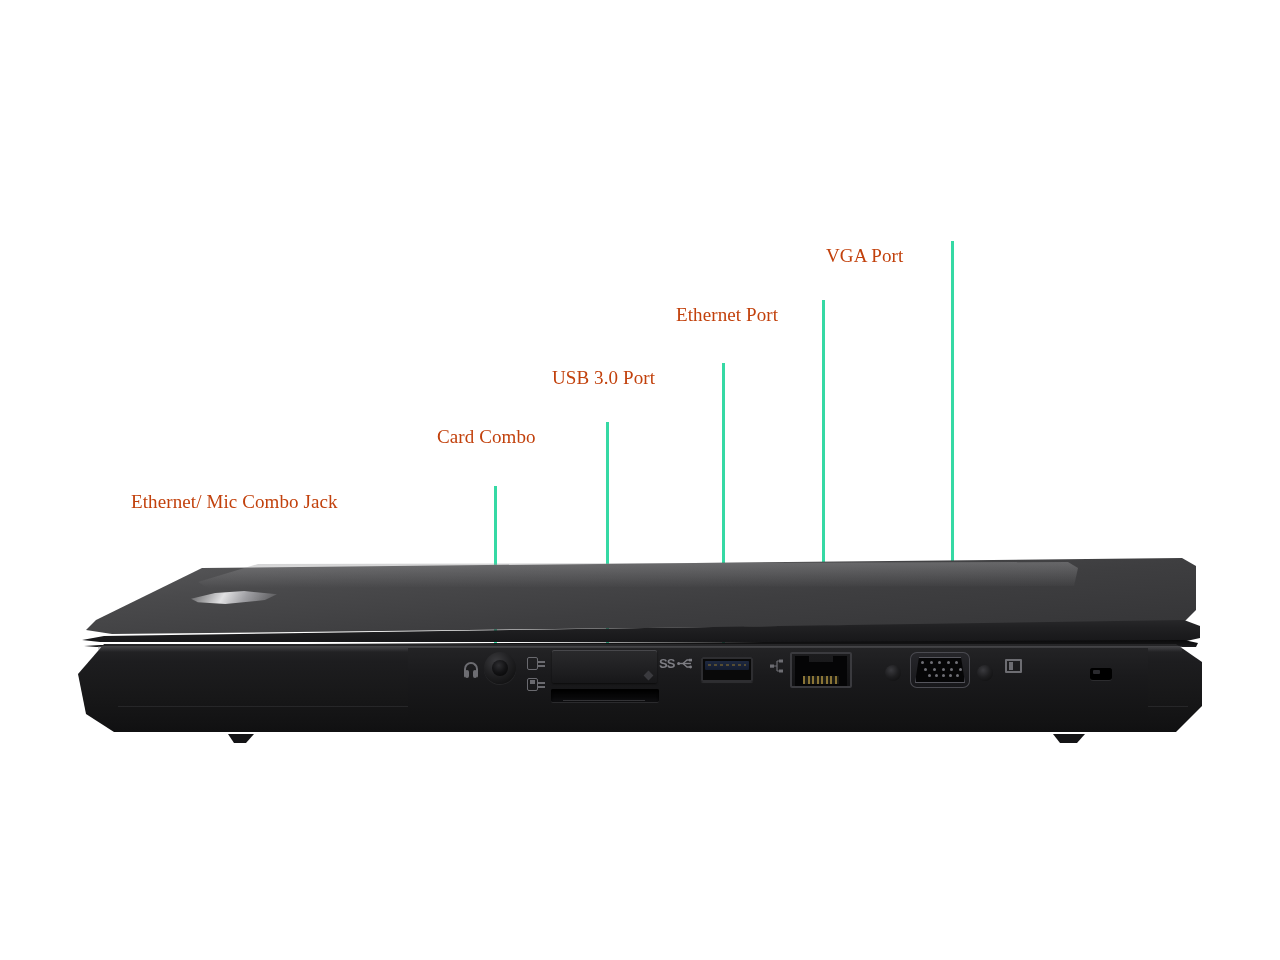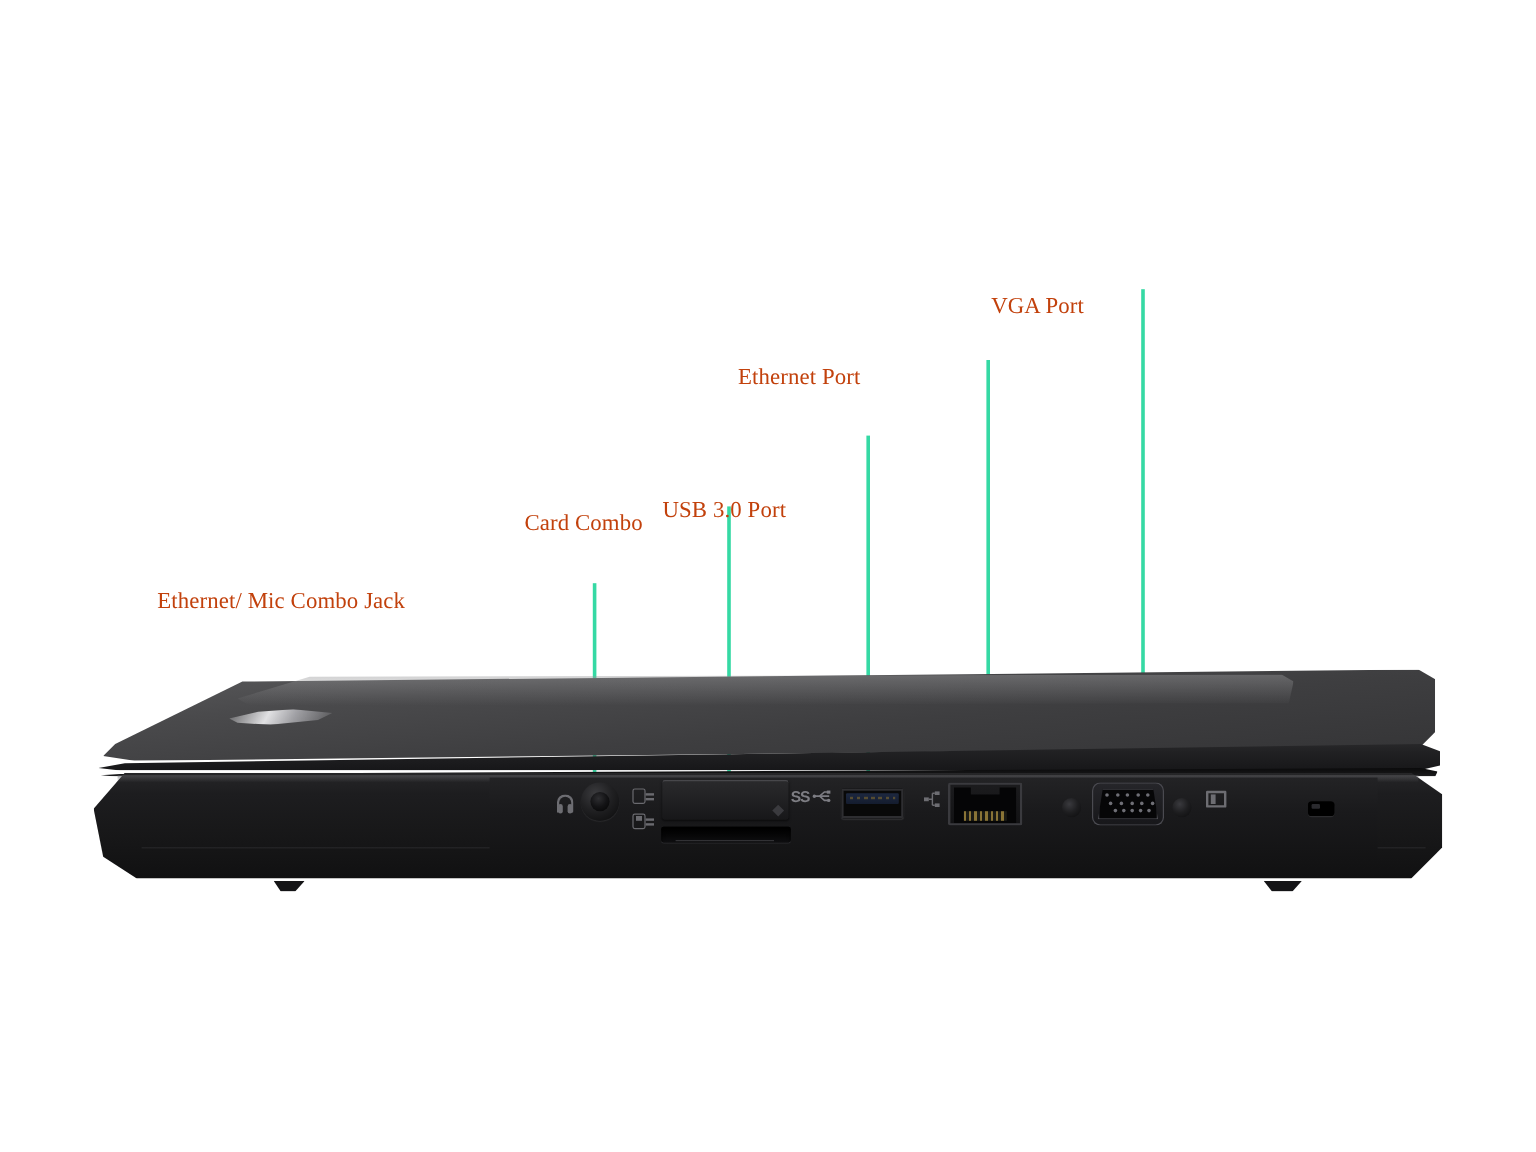--- a/index.html
+++ b/index.html
@@ -441,26 +441,26 @@
     <div class="callout-label" style="left:131px; top:492px;">Ethernet/ Mic Combo Jack</div>
     <div class="leader" style="left: 494px; top: 486px; height: 180px; background: rgb(53, 217, 164);"></div>
   </div>
 
   <div>
     <div class="callout-label" style="left:437px; top:427px;">Card Combo</div>
     <div class="leader" style="left: 606px; top: 422px; height: 272px; background: rgb(53, 217, 164);"></div>
   </div>
 
   <div>
-    <div class="callout-label" style="left:552px; top:368px;margin-top:48px;">USB 3.0 Port</div>
+    <div class="callout-label" style="left:552px; top:368px;">USB 3.0 Port</div>
     <div class="leader" style="left: 722px; top: 363px; height: 308px; background: rgb(53, 217, 164);"></div>
   </div>
 
   <div>
-    <div class="callout-label" style="left:615px; top:305px;">Ethernet Port</div>
+    <div class="callout-label" style="left:676px; top:305px;">Ethernet Port</div>
     <div class="leader" style="left: 822px; top: 300px; height: 374px; background: rgb(53, 217, 164);"></div>
   </div>
 
   <div>
     <div class="callout-label" style="left:826px; top:246px;">VGA Port</div>
     <div class="leader" style="left: 951px; top: 241px; height: 433px; background: rgb(53, 217, 164);"></div>
   </div>
 
   <div id="laptop">
     <div class="lid-top"></div>

